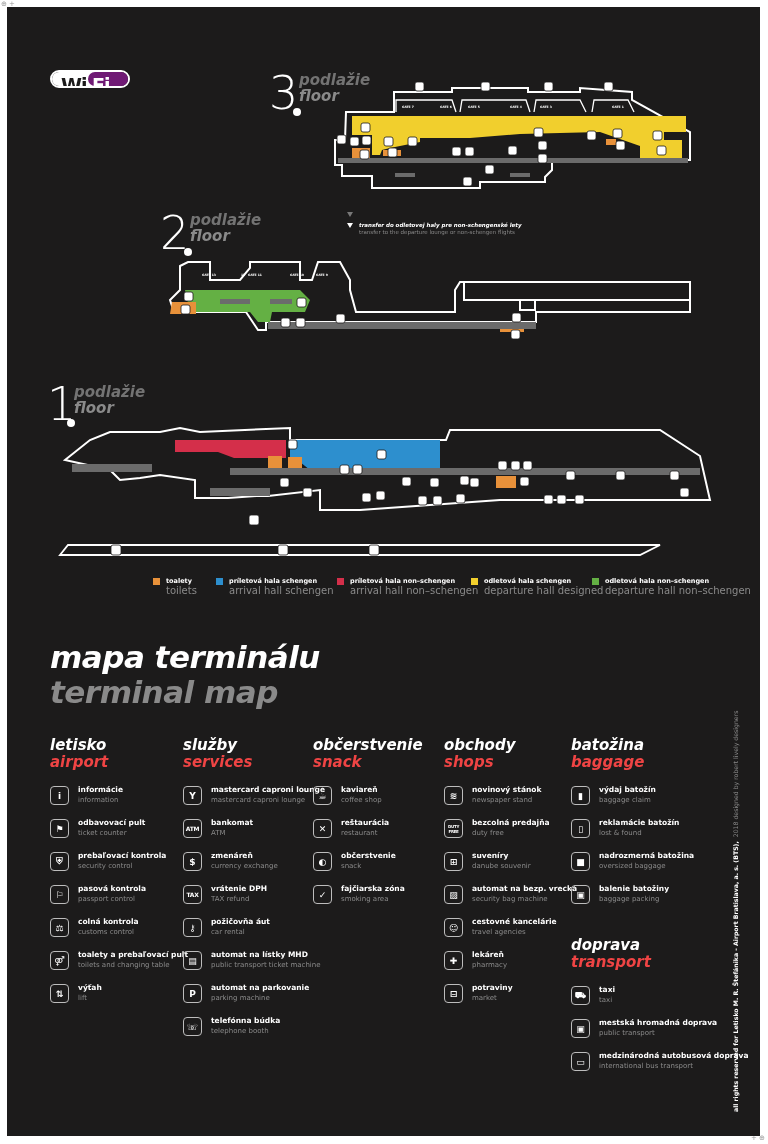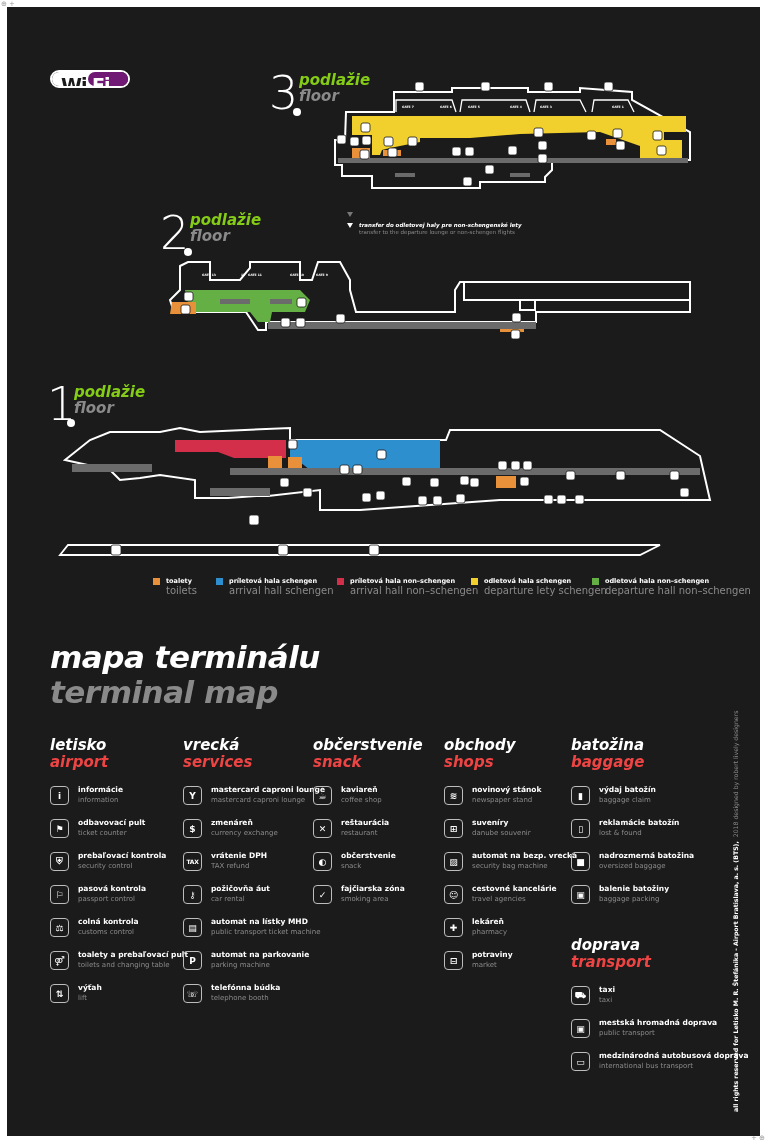--- a/index.html
+++ b/index.html
@@ -5,21 +5,21 @@
   *{box-sizing:border-box;margin:0;padding:0}
   html,body{width:768px;height:1144px;background:#fff;overflow:hidden;font-family:"DejaVu Sans","Liberation Sans",sans-serif}
   .sheet{position:absolute;left:7px;top:7px;width:753px;height:1129px;background:#1c1b1b;overflow:hidden}
   .regmark{position:absolute;font-size:7px;color:#999;font-family:"DejaVu Sans",sans-serif}
   .wifi{position:absolute;left:43px;top:63px;width:80px;height:18px;border:2.5px solid #fff;border-radius:15px;overflow:hidden;display:flex}
   .wifi .wi{flex:1;background:#fff;color:#1c1b1b;font:900 19px/26px "DejaVu Sans",sans-serif;padding-left:9px;letter-spacing:-1px}
   .wifi .fi{width:40px;background:#701a75;color:#fff;font:900 19px/26px "DejaVu Sans",sans-serif;padding-left:4px;border-radius:14px 0 0 14px;margin-left:-10px;letter-spacing:-1px}
   .floor-label{position:absolute;color:#fff}
   .floor-label .num{position:absolute;left:0;top:0;font:300 46px/46px "DejaVu Sans",sans-serif}
   .floor-label .dot{position:absolute;width:8px;height:8px;background:#fff;border-radius:50%}
-  .floor-label .sk{position:absolute;font:italic bold 15px/15px "DejaVu Sans",sans-serif;color:#84cc16;white-space:nowrap}
+  .floor-label .sk{position:absolute;font:italic bold 15px/15px "DejaVu Sans",sans-serif;color:#737373;white-space:nowrap}
   .floor-label .en{position:absolute;font:italic bold 15px/15px "DejaVu Sans",sans-serif;color:#8a8a8a;white-space:nowrap}
   .map{position:absolute;left:0;top:0}
   .transfer{position:absolute;left:340px;top:205px;font-size:5.5px;line-height:7px}
   .transfer .tri1{position:absolute;left:0;top:0;width:0;height:0;border-left:3px solid transparent;border-right:3px solid transparent;border-top:5px solid #777}
   .transfer .tri2{position:absolute;left:0;top:11px;width:0;height:0;border-left:3px solid transparent;border-right:3px solid transparent;border-top:5px solid #fff}
   .transfer .sk{position:absolute;left:12px;top:10px;color:#fff;font-weight:bold;font-style:italic;white-space:nowrap}
   .transfer .en{position:absolute;left:12px;top:17px;color:#888;white-space:nowrap}
   .legend{position:absolute;left:146px;top:570px;width:560px;height:22px}
   .legend .li{position:absolute;top:0;display:flex}
   .legend .sw{width:7px;height:7px;margin-top:1px;margin-right:6px}
@@ -226,21 +226,21 @@
       <div class="sw" style="background:#d42f4a"></div>
       <div>
           <div class="sk">príletová hala non–schengen</div>
           <div class="en">arrival hall non–schengen</div>
         </div>
     </div>
     <div class="li" style="left:318px">
       <div class="sw" style="background:#f1cf2d"></div>
       <div>
           <div class="sk">odletová hala schengen</div>
-          <div class="en">departure lety schengen</div>
+          <div class="en">departure hall designed</div>
         </div>
     </div>
     <div class="li" style="left:439px">
       <div class="sw" style="background:#64b044"></div>
       <div>
           <div class="sk">odletová hala non–schengen</div>
           <div class="en">departure hall non–schengen</div>
         </div>
     </div>
   </div>
@@ -296,27 +296,34 @@
     <div class="item">
         <div class="ic">⇅</div>
         <div>
           <div class="sk">výťah</div>
           <div class="en">lift</div>
         </div>
       </div>
   </div>
 
   <div class="col" style="left:176px;top:730px">
-    <div class="h-sk">vrecká</div>
+    <div class="h-sk">služby</div>
     <div class="h-en">services</div>
     <div class="item">
         <div class="ic">Y</div>
         <div>
           <div class="sk">mastercard caproni lounge</div>
           <div class="en">mastercard caproni lounge</div>
+        </div>
+      </div>
+    <div class="item">
+        <div class="ic small">ATM</div>
+        <div>
+          <div class="sk">bankomat</div>
+          <div class="en">ATM</div>
         </div>
       </div>
     <div class="item">
         <div class="ic">$</div>
         <div>
           <div class="sk">zmenáreň</div>
           <div class="en">currency exchange</div>
         </div>
       </div>
     <div class="item">
@@ -393,20 +400,27 @@
     <div class="h-sk">obchody</div>
     <div class="h-en">shops</div>
     <div class="item">
         <div class="ic">≋</div>
         <div>
           <div class="sk">novinový stánok</div>
           <div class="en">newspaper stand</div>
         </div>
       </div>
     <div class="item">
+        <div class="ic small" style="font-size:4px;line-height:5px;text-align:center">DUTY FREE</div>
+        <div>
+          <div class="sk">bezcolná predajňa</div>
+          <div class="en">duty free</div>
+        </div>
+      </div>
+    <div class="item">
         <div class="ic">⊞</div>
         <div>
           <div class="sk">suveníry</div>
           <div class="en">danube souvenir</div>
         </div>
       </div>
     <div class="item">
         <div class="ic">▨</div>
         <div>
           <div class="sk">automat na bezp. vrecká</div>

